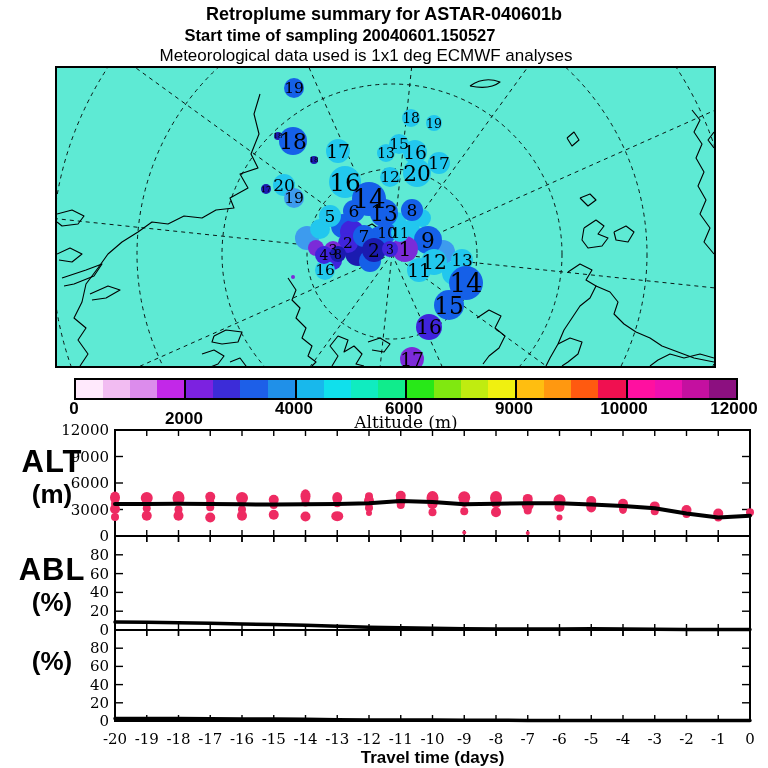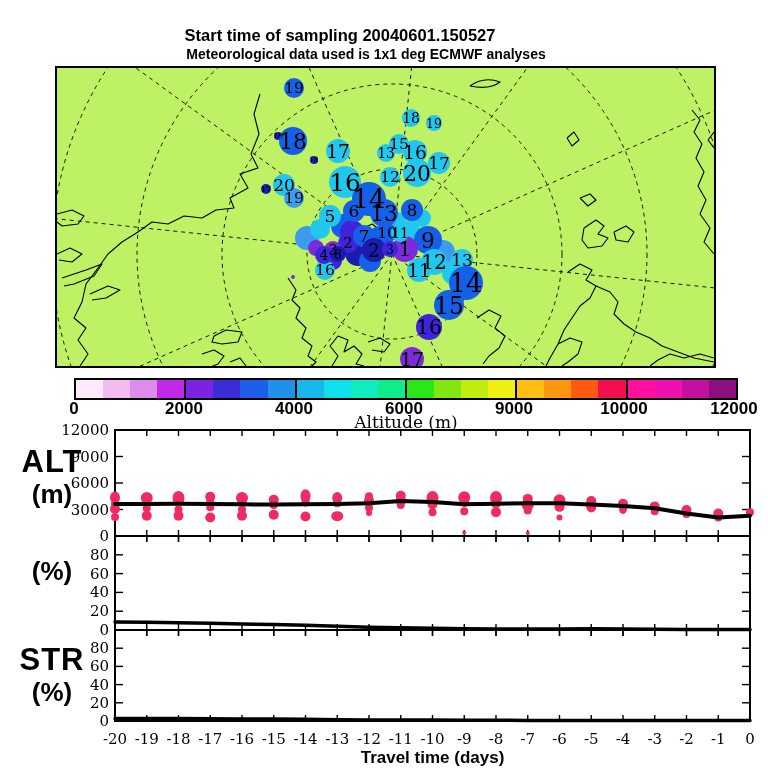--- a/index.html
+++ b/index.html
@@ -3,43 +3,44 @@
 <meta charset="utf-8">
 <style>
   html,body{margin:0;padding:0;background:#fff;}
   #page{position:relative;width:768px;height:768px;background:#fff;overflow:hidden;
         font-family:"Liberation Sans",sans-serif;}
   .t1{position:absolute;top:4px;left:0;width:768px;text-align:center;
       font-weight:bold;font-size:18px;letter-spacing:0px;color:#000;}
   .t2{position:absolute;top:26px;left:0;width:680px;display:flex;justify-content:center;gap:36px;
       font-weight:bold;font-size:16.5px;color:#000;white-space:nowrap;}
   .t3{position:absolute;top:46px;left:0;width:732px;text-align:center;
-      font-weight:bold;font-size:14px;color:#000;}
+      font-weight:normal;font-size:17px;color:#000;}
   #map-box{position:absolute;left:55px;top:66px;width:657px;height:298px;
-           border:2px solid #000;background:#bef264;}
+           border:2px solid #000;background:#5eead4;}
   #cbar-box{position:absolute;left:74px;top:378px;width:660px;height:18px;
             border:2px solid #000;display:flex;}
   #cbar-box .seg{flex:1 1 auto;height:100%;}
   #cbar-box .sep{width:2px;background:#000;height:100%;flex:0 0 auto;}
   #cbar-ticks{position:absolute;left:0;top:399px;width:768px;height:18px;}
   #cbar-ticks span{position:absolute;transform:translateX(-50%);font-weight:bold;
                    font-size:17px;color:#000;}
   #cbar-title{position:absolute;left:0;top:412px;width:812px;text-align:center;
               font-family:"DejaVu Serif",serif;font-size:17px;color:#000;}
   .side-label{position:absolute;left:4px;width:96px;text-align:center;color:#000;
               font-weight:bold;line-height:1;}
   .side-label .big{font-size:31px;letter-spacing:1px;}
   .side-label .unit{font-size:26px;margin-top:4px;}
   #panels{position:absolute;left:0;top:420px;width:768px;height:348px;}
   svg{display:block;}
 </style>
 </head>
 <body>
 <div id="page">
 
+  <div class="t1">Retroplume summary for ASTAR-040601b</div>
   <div class="t2">
     <span>Start time of sampling 20040601.150527</span>
   </div>
   <div class="t3">Meteorological data used is 1x1 deg ECMWF analyses</div>
 
   <div id="map-box">
     <svg id="map-svg" width="657" height="298" viewBox="0 0 657 298">
         <clipPath id="mclip">
           <rect x="0" y="0" width="657" height="298"></rect>
         </clipPath>
@@ -220,38 +221,38 @@
       <div class="seg" style="background: rgb(255, 90, 16);"></div>
       <div class="seg" style="background: rgb(240, 16, 80);"></div>
       <div class="sep"></div>
       <div class="seg" style="background: rgb(255, 16, 160);"></div>
       <div class="seg" style="background: rgb(238, 16, 176);"></div>
       <div class="seg" style="background: rgb(196, 16, 160);"></div>
       <div class="seg" style="background: rgb(140, 16, 128);"></div>
     </div>
   <div id="cbar-ticks">
       <span style="left: 74px;">0</span>
-      <span style="left: 184px;">2000</span>
+      <span style="left: 184px; margin-top: 10px;">2000</span>
       <span style="left: 294px;">4000</span>
       <span style="left: 404px;">6000</span>
       <span style="left: 514px;">9000</span>
       <span style="left: 624px; text-align: center;">10000</span>
       <span style="left: 734px;">12000</span>
     </div>
   <div id="cbar-title">Altitude (m)</div>
 
   <div class="side-label" style="top:446px">
     <div class="big">ALT</div>
     <div class="unit">(m)</div>
   </div>
   <div class="side-label" style="top:554px">
+    <div class="big">ABL</div>
     <div class="unit">(%)</div>
   </div>
   <div class="side-label" style="top:644px">
-    <div class="big">STR</div>
     <div class="unit">(%)</div>
   </div>
 
   <div id="panels">
     <svg id="panel-svg" width="768" height="348" viewBox="0 0 768 348">
         <g stroke="#000" stroke-width="2" fill="none">
           <rect x="115" y="10" width="635" height="106"></rect>
           <rect x="115" y="116" width="635" height="94"></rect>
           <rect x="115" y="210" width="635" height="91"></rect>
         </g>

